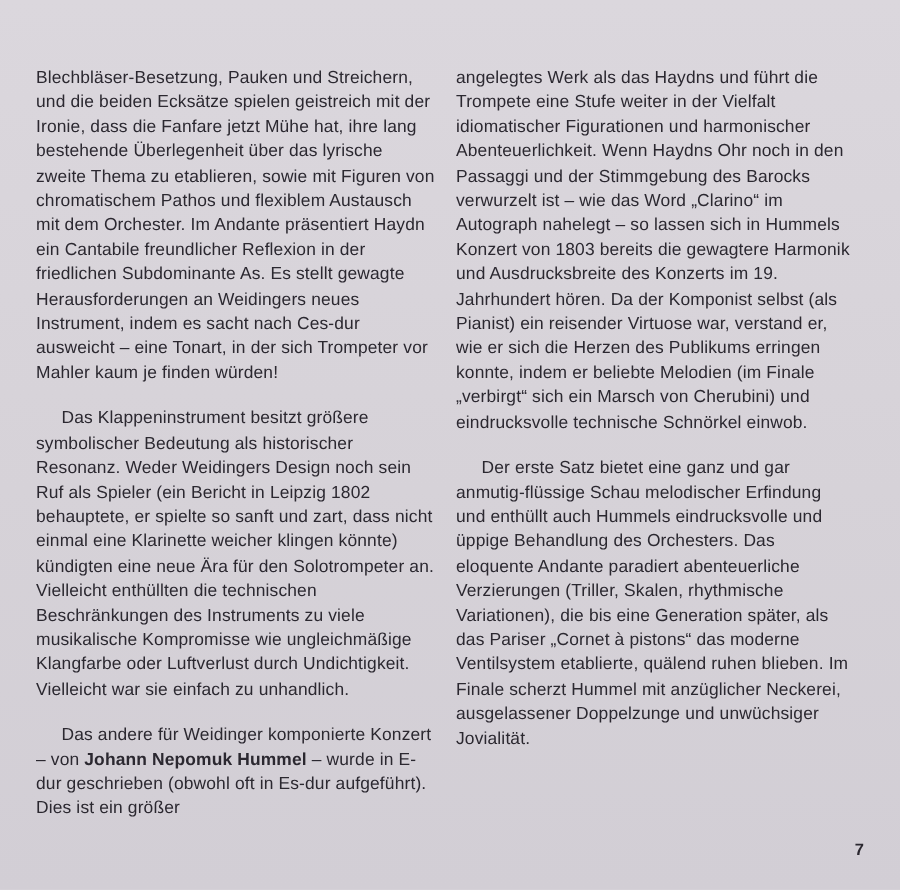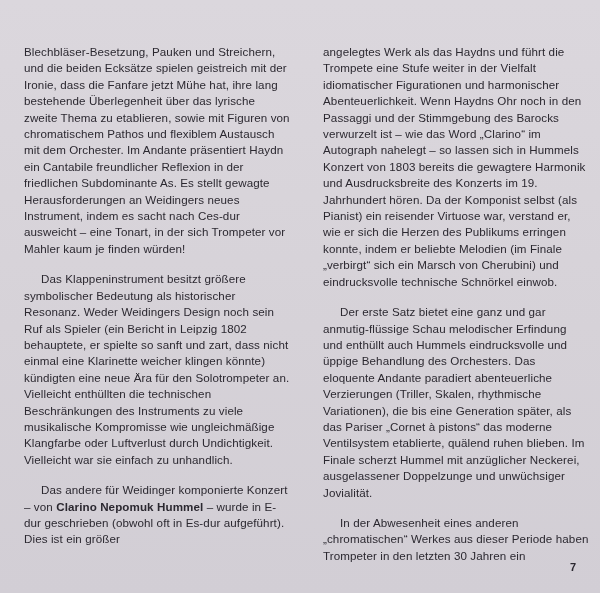--- a/index.html
+++ b/index.html
@@ -20,21 +20,21 @@
     height: 593px;
     box-sizing: border-box;
     background: linear-gradient(180deg, #dbd7dd 0%, #d6d2d8 55%, #d2ced5 100%);
   }
   .columns {
     position: absolute;
     top: 44px;
     left: 24px;
     right: 30px;
     display: flex;
-    gap: 33px;
+    gap: 14px;
   }
   .col {
     width: 266px;
     flex: 0 0 266px;
   }
   .col p {
     margin: 0;
     font-size: 11.6px;
     line-height: 16.4px;
     text-align: left;
@@ -58,22 +58,21 @@
   }
 </style>
 </head>
 <body>
 
 <div class="page">
   <div class="columns">
     <div class="col" id="col-left">
         <p><span>Blechbläser-Besetzung, Pauken und Streichern, und die beiden Ecksätze spielen geistreich mit der Ironie, dass die Fanfare jetzt Mühe hat, ihre lang bestehende Überlegenheit über das lyrische zweite Thema zu etablieren, sowie mit Figuren von chromatischem Pathos und flexiblem Austausch mit dem Orchester. Im Andante präsentiert Haydn ein Cantabile freundlicher Reflexion in der friedlichen Subdominante As. Es stellt gewagte Herausforderungen an Weidingers neues Instrument, indem es sacht nach Ces-dur ausweicht – eine Tonart, in der sich Trompeter vor Mahler kaum je finden würden!</span></p>
         <p class="indent"><span>Das Klappeninstrument besitzt größere symbolischer Bedeutung als historischer Resonanz. Weder Weidingers Design noch sein Ruf als Spieler (ein Bericht in Leipzig 1802 behauptete, er spielte so sanft und zart, dass nicht einmal eine Klarinette weicher klingen könnte) kündigten eine neue Ära für den Solotrompeter an. Vielleicht enthüllten die technischen Beschränkungen des Instruments zu viele musikalische Kompromisse wie ungleichmäßige Klangfarbe oder Luftverlust durch Undichtigkeit. Vielleicht war sie einfach zu unhandlich.</span></p>
-        <p class="indent"><span>Das andere für Weidinger komponierte Konzert – von </span><span class="bold">Clarino Nepomuk Hummel</span><span> – wurde in E-dur geschrieben (obwohl oft in Es-dur aufgeführt). Dies ist ein größer</span></p>
+        <p class="indent"><span>Das andere für Weidinger komponierte Konzert – von </span><span class="bold">Johann Nepomuk Hummel</span><span> – wurde in E-dur geschrieben (obwohl oft in Es-dur aufgeführt). Dies ist ein größer</span></p>
       </div>
     <div class="col" id="col-right">
         <p><span>angelegtes Werk als das Haydns und führt die Trompete eine Stufe weiter in der Vielfalt idiomatischer Figurationen und harmonischer Abenteuerlichkeit. Wenn Haydns Ohr noch in den Passaggi und der Stimmgebung des Barocks verwurzelt ist – wie das Word „Clarino“ im Autograph nahelegt – so lassen sich in Hummels Konzert von 1803 bereits die gewagtere Harmonik und Ausdrucksbreite des Konzerts im 19. Jahrhundert hören. Da der Komponist selbst (als Pianist) ein reisender Virtuose war, verstand er, wie er sich die Herzen des Publikums erringen konnte, indem er beliebte Melodien (im Finale „verbirgt“ sich ein Marsch von Cherubini) und eindrucksvolle technische Schnörkel einwob.</span></p>
         <p class="indent"><span>Der erste Satz bietet eine ganz und gar anmutig-flüssige Schau melodischer Erfindung und enthüllt auch Hummels eindrucksvolle und üppige Behandlung des Orchesters. Das eloquente Andante paradiert abenteuerliche Verzierungen (Triller, Skalen, rhythmische Variationen), die bis eine Generation später, als das Pariser „Cornet à pistons“ das moderne Ventilsystem etablierte, quälend ruhen blieben. Im Finale scherzt Hummel mit anzüglicher Neckerei, ausgelassener Doppelzunge und unwüchsiger Jovialität.</span></p>
-        <p class="indent"><span>In der Abwesenheit eines anderen „chromatischen“ Werkes aus dieser Periode haben Trompeter in den letzten 30 Jahren ein</span></p>
       </div>
   </div>
   <div class="page-number">7</div>
 </div>
 
 </body></html>

